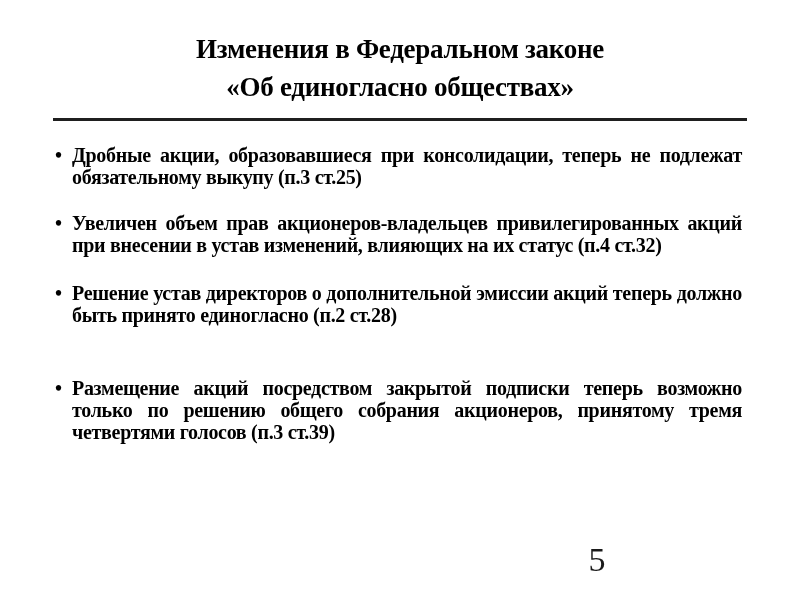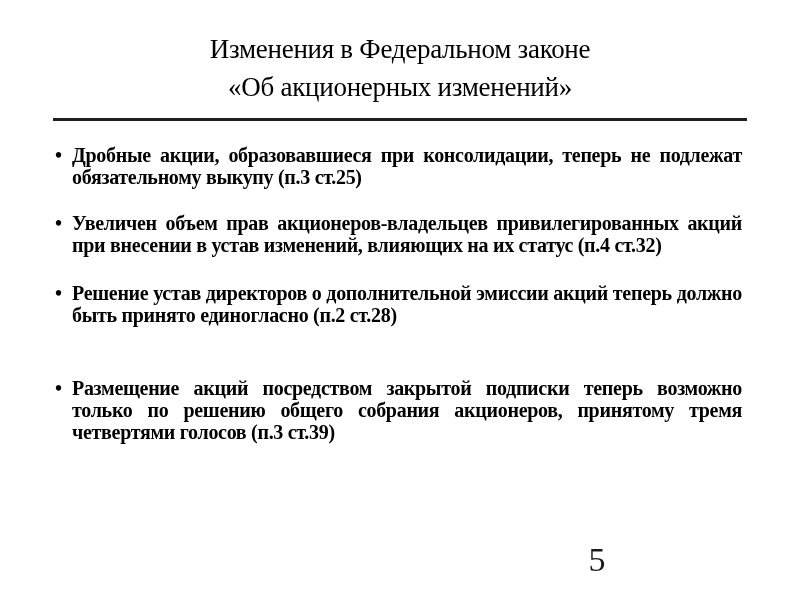--- a/index.html
+++ b/index.html
@@ -16,21 +16,21 @@
     font-family: "Liberation Serif", serif;
     overflow: hidden;
   }
   .title {
     position: absolute;
     top: 30px;
     left: 0;
     width: 100%;
     margin: 0;
     text-align: center;
-    font-weight: normal;
+    font-weight: bold;
     font-size: 27px;
     line-height: 38px;
     letter-spacing: -0.01em;
   }
   .title-line {
     display: block;
     white-space: nowrap;
   }
   .rule {
     position: absolute;
@@ -80,21 +80,21 @@
     color: #1a1a1a;
   }
 </style>
 </head>
 <body>
 
 <div class="slide">
 
   <h1 class="title">
     <span class="title-line">Изменения в Федеральном законе</span>
-    <span class="title-line">«Об акционерных изменений»</span>
+    <span class="title-line">«Об единогласно обществах»</span>
   </h1>
 
   <div class="rule"></div>
 
   <ul class="bullets">
     <li>
       <span class="marker">•</span>
       <span>Дробные акции, образовавшиеся при консолидации, теперь не подлежат обязательному выкупу (п.3 ст.25)</span>
     </li>
     <li>

